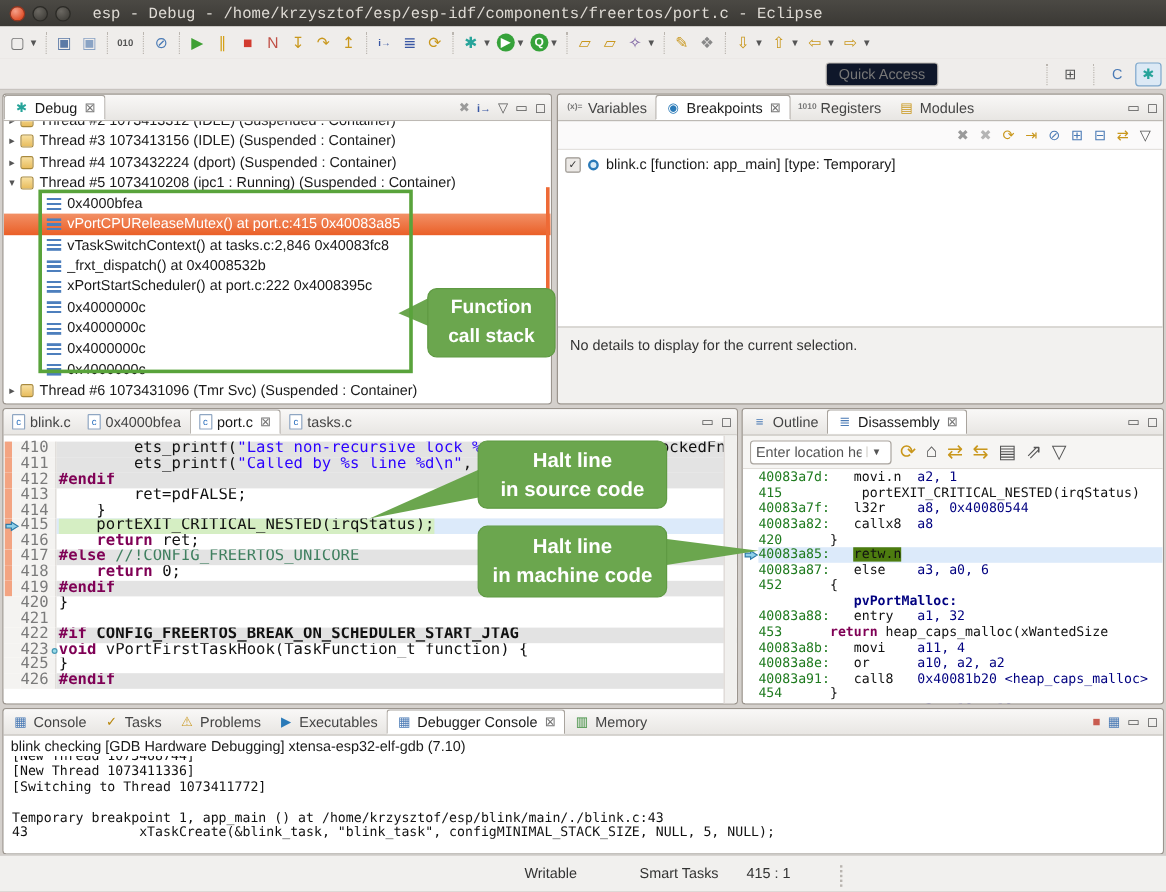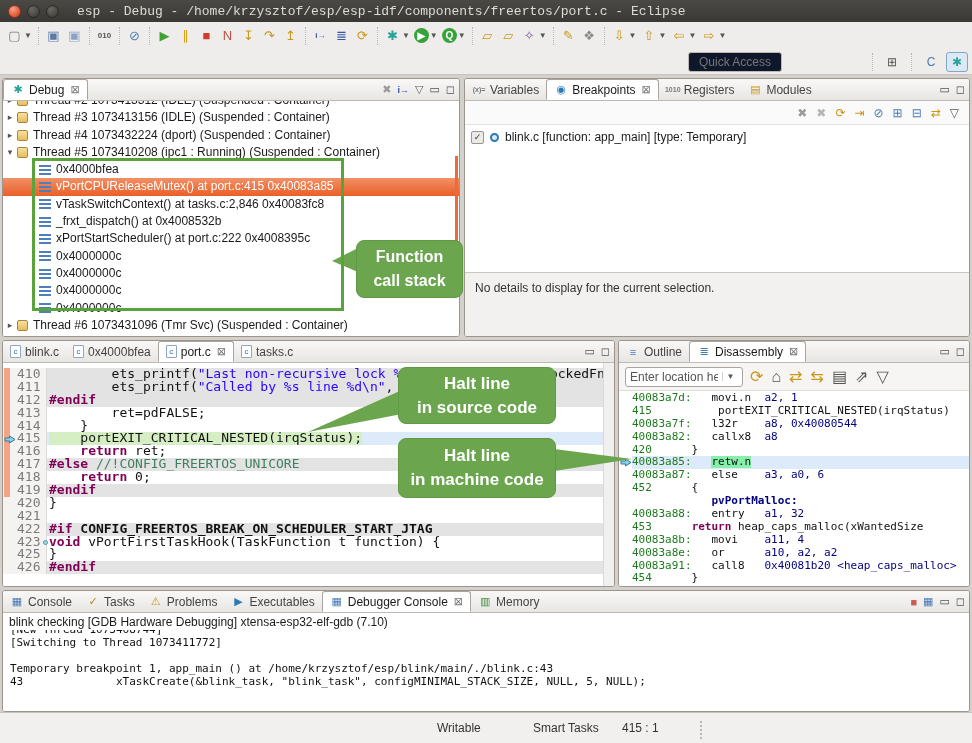--- a/index.html
+++ b/index.html
@@ -112,21 +112,21 @@
     background:#fff; width:118px; overflow:hidden; flex:none; }
   .da-combo input { border:0; outline:none; width:96px; font-size:12px; color:#555; padding:0 4px;
     font-family:"Liberation Sans",sans-serif; background:#fff; }
   .da-combo .dd { width:16px; text-align:center; font-size:8px; color:#555; border-left:1px solid #d5d2ce; }
   .dabody { position:relative; height:196px; overflow:hidden; background:#fff; padding-top:1px;
     font-family:"DejaVu Sans Mono", monospace; }
   .drow { display:flex; height:12.9px; line-height:12.9px; font-size:11px; white-space:pre; }
   .drow .gut { flex:none; width:13px; position:relative; }
   .drow .dtxt { flex:1; overflow:hidden; }
   .drow.cur .dtxt { background:#dceafa; }
-  .hl-green-d { background:#86efac; }
+  .hl-green-d { background:#4d7c0f; }
 
   
   #console-pane { left:2px; top:590px; width:968px; height:122px; }
   .csub { height:17px; font-size:12px; color:#1a1a1a; padding:2px 6px 0; background:#fff; white-space:nowrap; }
   .cbody { position:relative; height:82px; overflow:hidden; background:#fff; padding-left:7px;
     font-family:"DejaVu Sans Mono", monospace; }
   .clin { height:12.9px; line-height:12.9px; font-size:11px; color:#111; white-space:pre; }
   .clin:first-child { margin-top:-6px; }
 
   
@@ -543,20 +543,21 @@
       <span class="paneicons">
           <span class="pic" style="color: rgb(201, 92, 80);">■</span>
           <span class="pic" style="color: rgb(74, 122, 181);">▦</span>
           <span class="pic" style="color: rgb(85, 85, 85);">▭</span>
           <span class="pic" style="color: rgb(85, 85, 85);">◻</span>
         </span>
     </div>
     <div class="csub">blink checking [GDB Hardware Debugging] xtensa-esp32-elf-gdb (7.10)</div>
     <div class="cbody">
         <div class="clin">[New Thread 1073468744]</div>
+        <div class="clin">[New Thread 1073411336]</div>
         <div class="clin">[Switching to Thread 1073411772]</div>
         <div class="clin"></div>
         <div class="clin">Temporary breakpoint 1, app_main () at /home/krzysztof/esp/blink/main/./blink.c:43</div>
         <div class="clin">43              xTaskCreate(&amp;blink_task, "blink_task", configMINIMAL_STACK_SIZE, NULL, 5, NULL);</div>
       </div>
   </div>
 
   <div class="statusbar">
     <span style="left:437px">Writable</span>
     <span style="left:533px">Smart Tasks</span>

